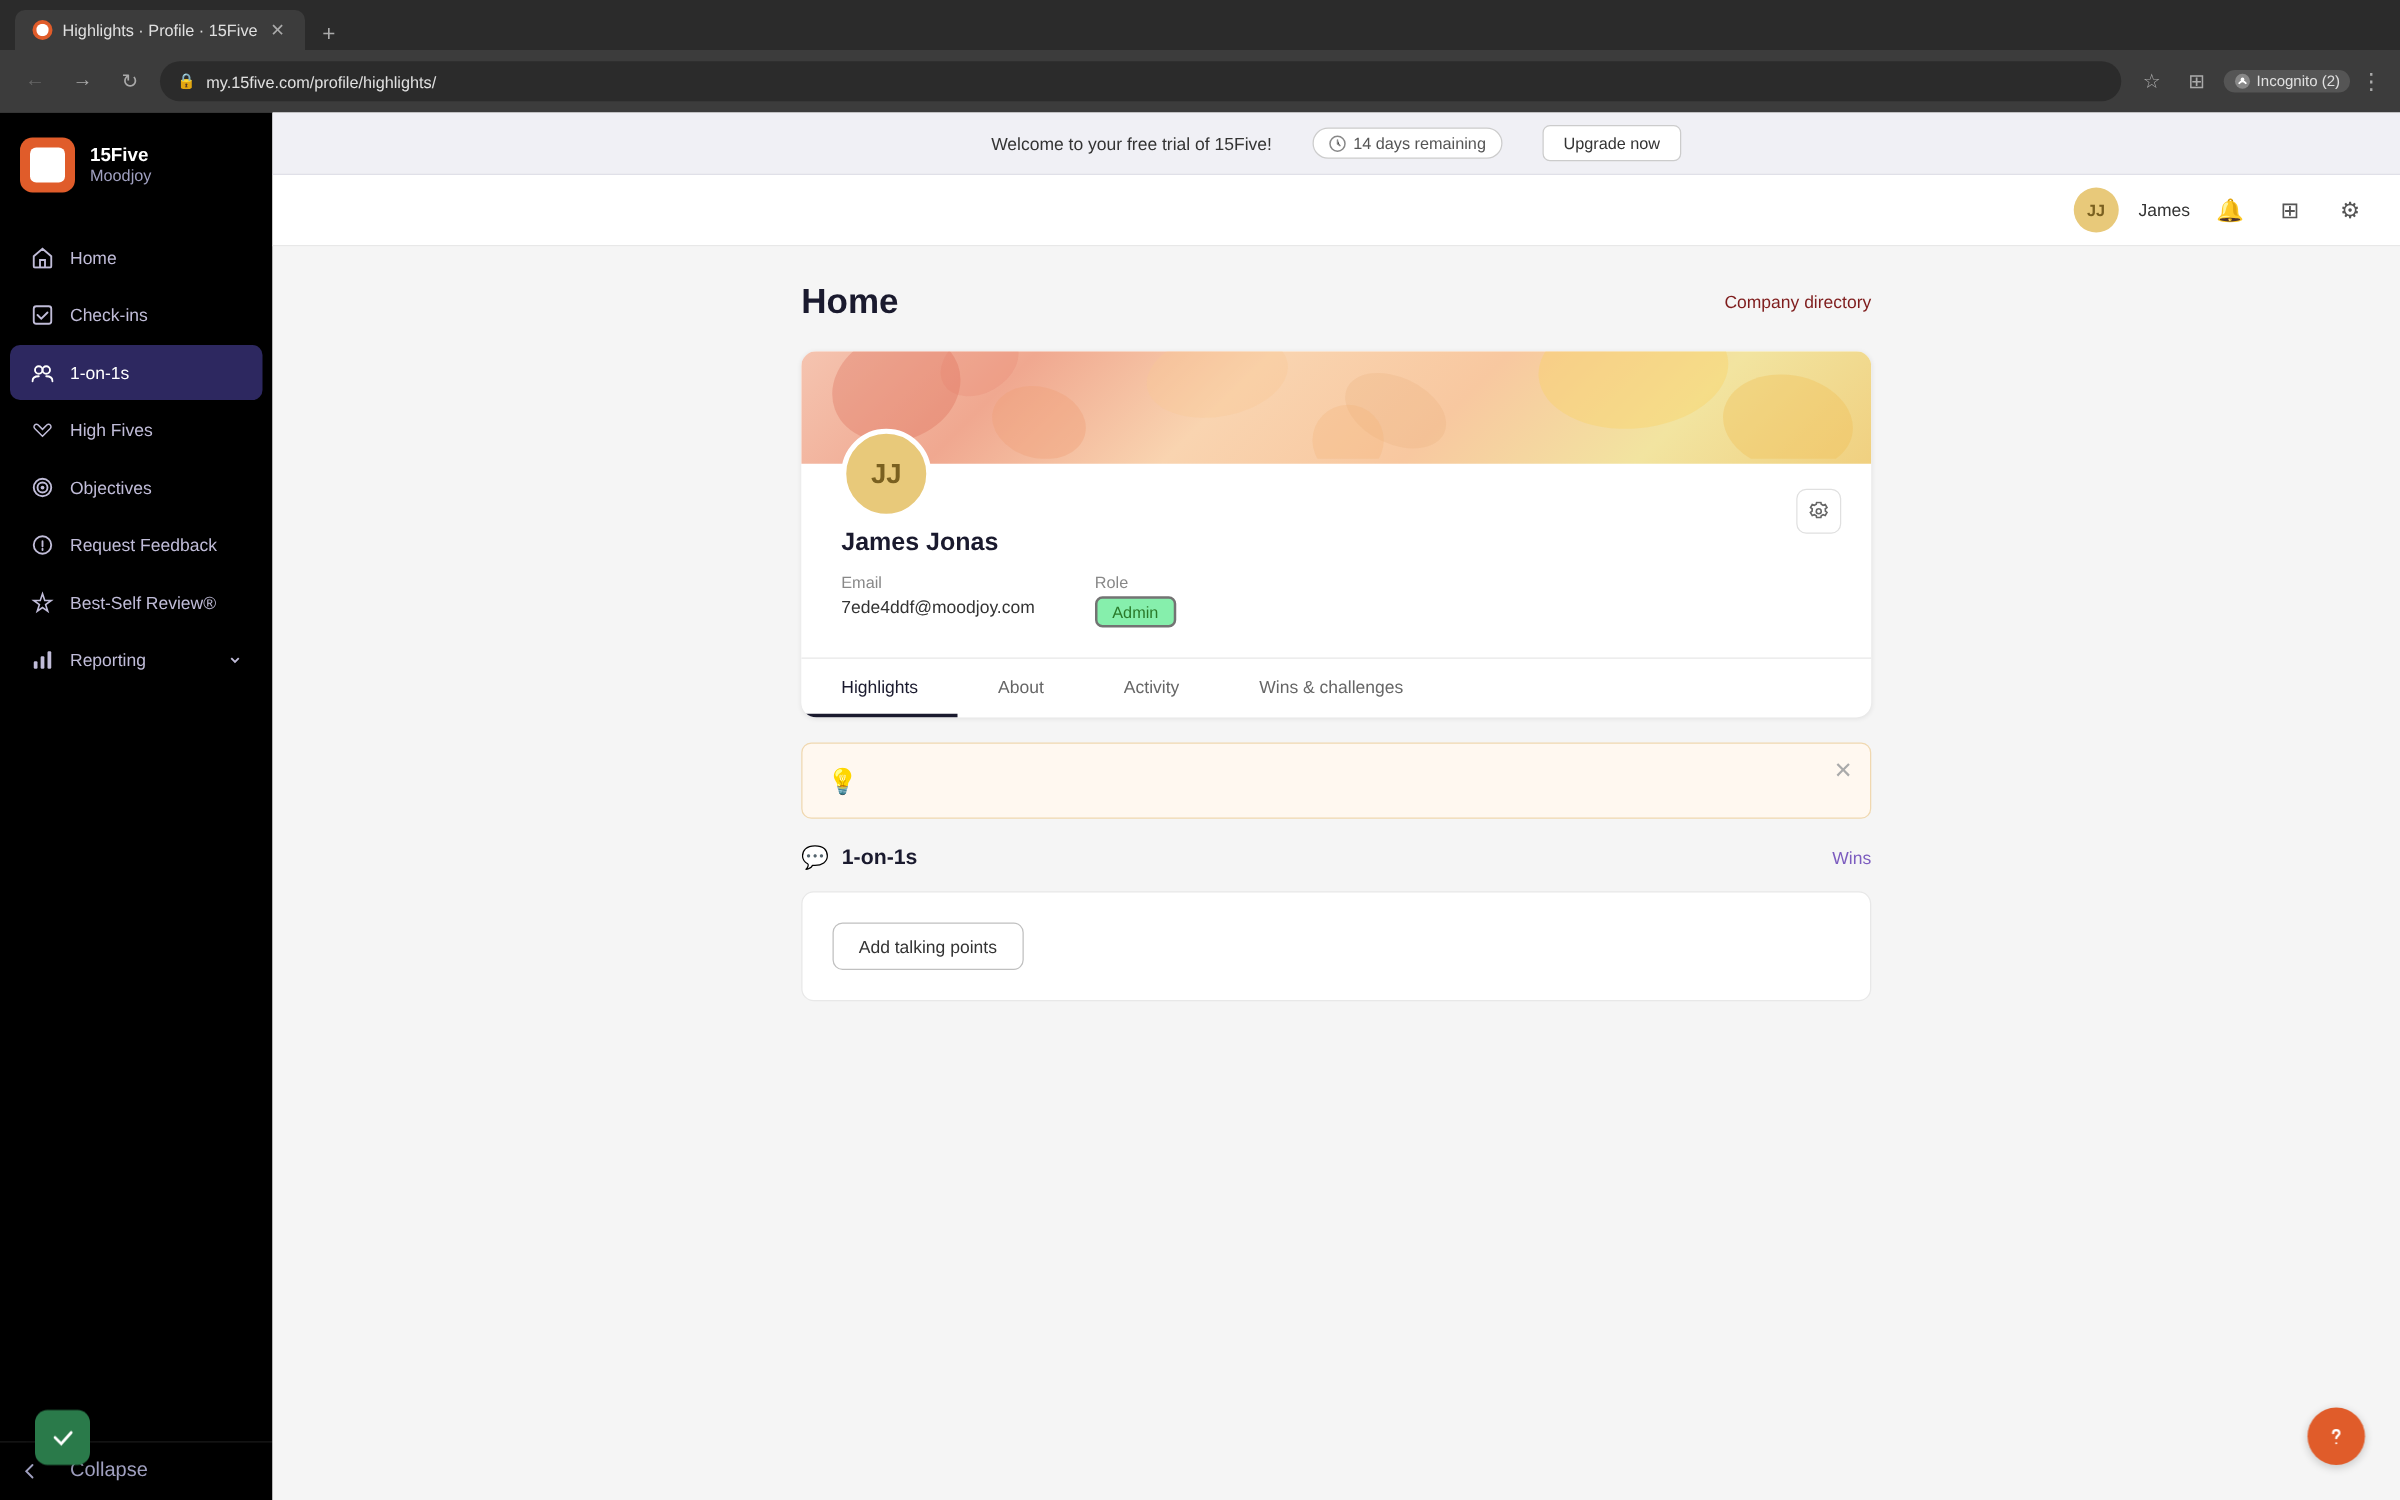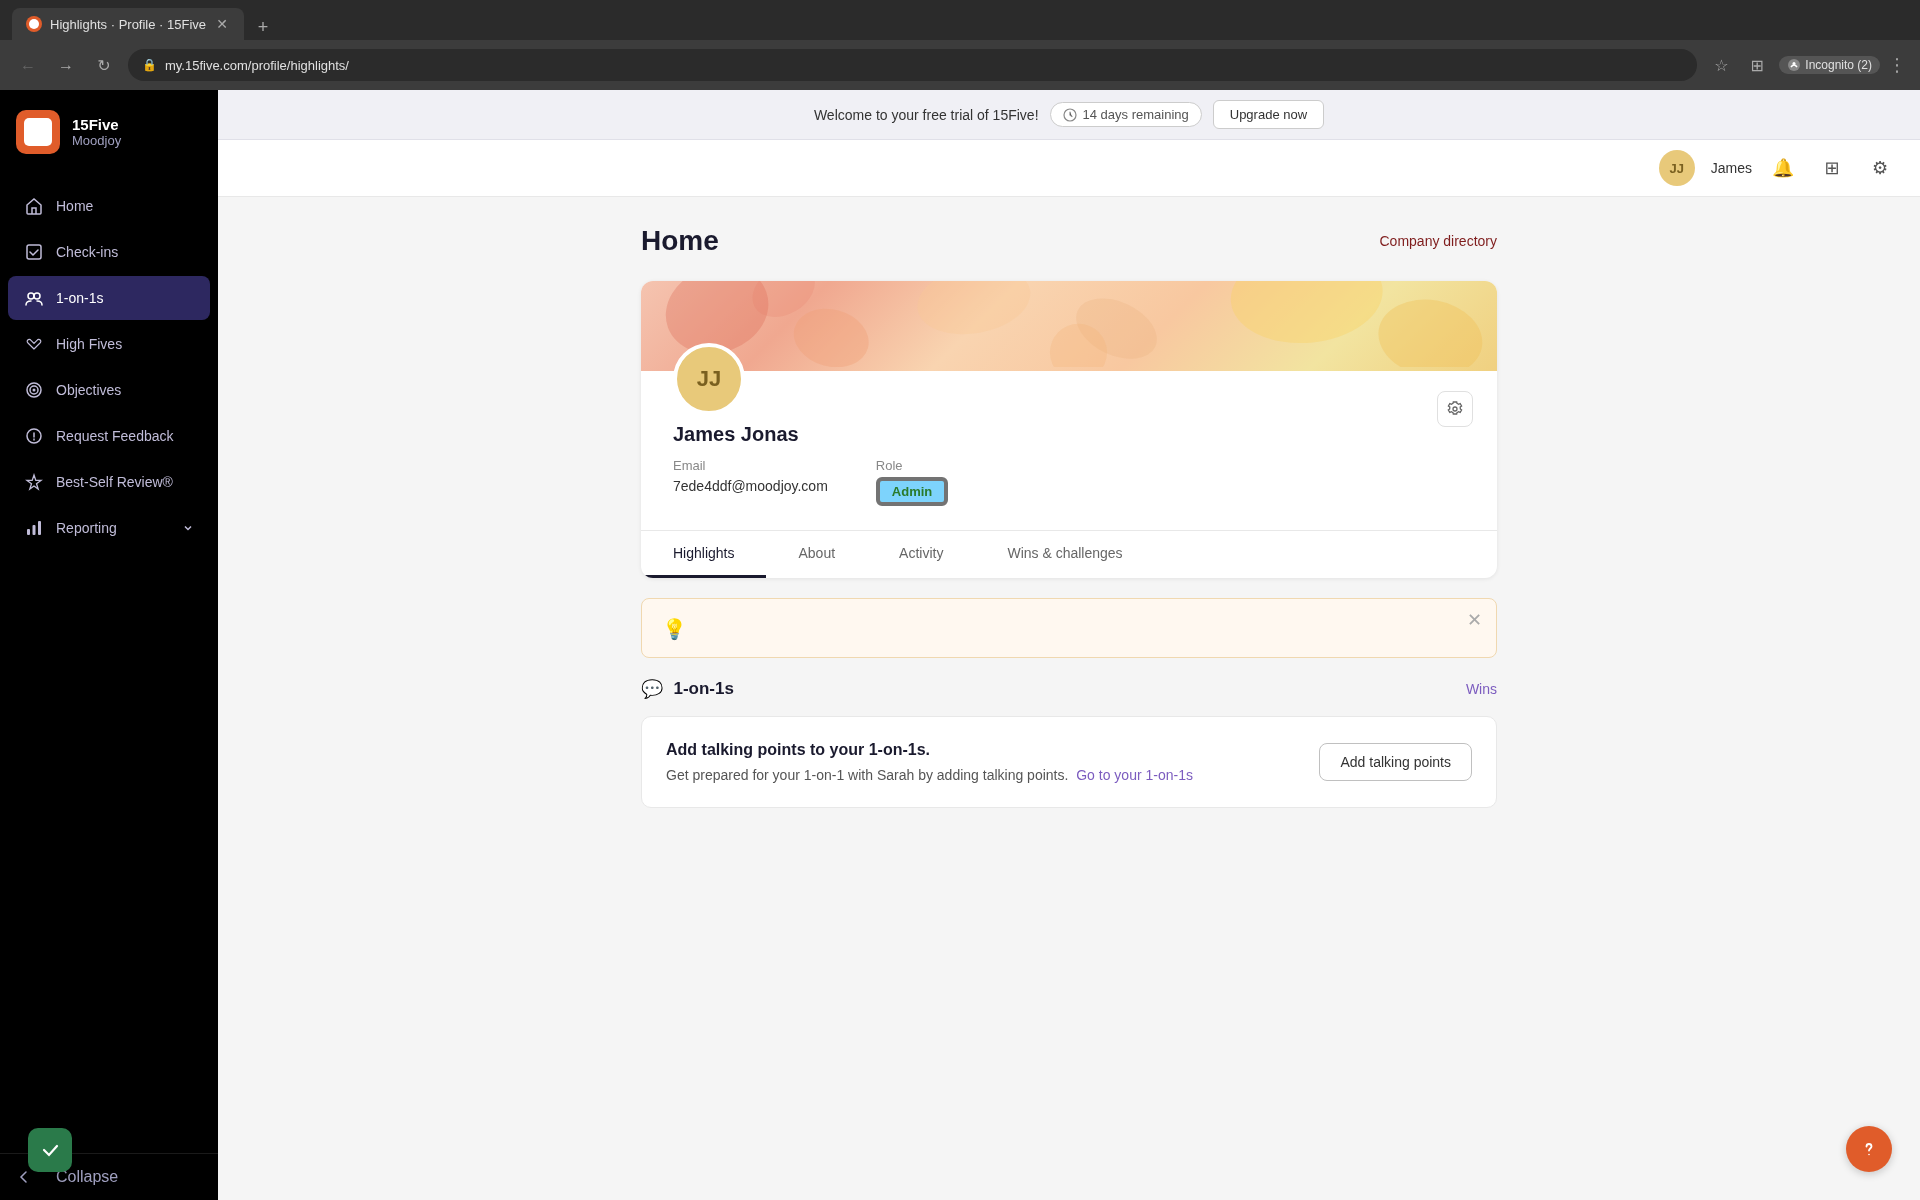--- a/index.html
+++ b/index.html
@@ -39,21 +39,21 @@
     .sidebar-item { display: flex; align-items: center; gap: 12px; padding: 12px 16px; cursor: pointer; border-radius: 8px; margin: 2px 8px; color: #c0bcd8; font-size: 14px; font-weight: 500; }
     .sidebar-item.active { background: #2d2860; color: white; }
     .sidebar-item-icon { width: 20px; height: 20px; display: flex; align-items: center; justify-content: center; flex-shrink: 0; }
     .sidebar-item-label { flex: 1; }
     .sidebar-collapse { display: flex; align-items: center; gap: 24px; padding: 14px 16px; cursor: pointer; color: #a0a0c0; font-size: 16px; border-top: 1px solid rgba(255,255,255,0.1); margin: 0 0; }
 
     
     .main-content { flex: 1; display: flex; flex-direction: column; overflow: hidden; background: #f5f5f5; }
 
     
-    .trial-banner { background: #f0f0f5; display: flex; align-items: center; justify-content: center; gap: 11px; padding: 10px; border-bottom: 1px solid #e0e0e8; }
+    .trial-banner { background: #f0f0f5; display: flex; align-items: center; justify-content: center; gap: 32px; padding: 10px; border-bottom: 1px solid #e0e0e8; }
     .trial-text { font-size: 14px; color: #333; }
     .trial-days { background: #fff; border: 1px solid #ccc; border-radius: 20px; padding: 4px 12px; font-size: 13px; color: #555; display: flex; align-items: center; gap: 6px; }
     .upgrade-btn { background: #fff; border: 1px solid #ccc; border-radius: 6px; padding: 6px 16px; font-size: 13px; color: #333; cursor: pointer; font-weight: 500; }
 
     
     .top-header { background: white; display: flex; align-items: center; justify-content: flex-end; padding: 10px 24px; border-bottom: 1px solid #e8e8e8; gap: 16px; }
     .user-avatar { width: 36px; height: 36px; background: #e8c97a; border-radius: 50%; display: flex; align-items: center; justify-content: center; font-size: 13px; font-weight: 700; color: #7a6020; }
     .user-name { font-size: 14px; color: #333; font-weight: 500; }
     .header-icon { color: #555; font-size: 18px; cursor: pointer; width: 32px; height: 32px; display: flex; align-items: center; justify-content: center; }
 
@@ -68,21 +68,21 @@
     .profile-card { background: white; border-radius: 12px; overflow: hidden; box-shadow: 0 1px 4px rgba(0,0,0,0.08); margin-bottom: 0; }
     .profile-banner { height: 90px; background: linear-gradient(135deg, #f5c4b0 0%, #f0a890 20%, #f9d4b0 40%, #f8c8a0 60%, #f2e4a0 80%, #f0d080 100%); position: relative; overflow: hidden; }
     .banner-decor { position: absolute; top: 0; left: 0; right: 0; bottom: 0; }
     .profile-info { padding: 0 32px 24px; position: relative; }
     .profile-avatar-wrap { position: relative; margin-top: -28px; margin-bottom: 8px; display: inline-block; }
     .profile-avatar { width: 72px; height: 72px; background: #e8c97a; border-radius: 50%; display: flex; align-items: center; justify-content: center; font-size: 22px; font-weight: 700; color: #7a6020; border: 4px solid white; }
     .profile-name { font-size: 20px; font-weight: 700; color: #1a1a2e; margin-bottom: 12px; }
     .profile-fields { display: flex; gap: 48px; align-items: flex-start; }
     .profile-field label { font-size: 13px; color: #888; font-weight: 400; margin-bottom: 4px; display: block; }
     .profile-field .field-value { font-size: 14px; color: #333; }
-    .role-badge { background: #7dd3fc; color: #2a7a2a; border: 4px solid #737373; border-radius: 6px; padding: 3px 12px; font-size: 13px; font-weight: 700; display: inline-block; }
+    .role-badge { background: #86efac; color: #2a7a2a; border: 2px solid #737373; border-radius: 6px; padding: 3px 12px; font-size: 13px; font-weight: 400; display: inline-block; }
     .profile-settings-btn { position: absolute; top: 20px; right: 24px; width: 36px; height: 36px; border: 1px solid #e0e0e0; border-radius: 8px; display: flex; align-items: center; justify-content: center; cursor: pointer; background: white; }
 
     
     .profile-tabs { display: flex; border-top: 1px solid #e8e8e8; }
     .profile-tab { padding: 14px 32px; font-size: 14px; font-weight: 500; color: #666; cursor: pointer; border-bottom: 3px solid transparent; }
     .profile-tab.active { color: #1a1a2e; border-bottom-color: #1a1a2e; }
 
     
     .protip-banner { background: #fff8f0; border: 1px solid #f0d8b0; border-radius: 8px; padding: 16px 20px; display: flex; align-items: flex-start; gap: 14px; margin: 20px 0; position: relative; }
     .protip-icon { font-size: 20px; color: #c07830; flex-shrink: 0; margin-top: 2px; }
@@ -349,27 +349,20 @@
         <div>
           <div class="section-header">
             <div class="section-title">
               <span class="section-icon">💬</span>
               <span>1-on-1s</span>
             </div>
             <span class="section-hide">Wins</span>
           </div>
 
           <div class="talking-points-card">
-            <div class="tp-content">
-              <h3>Add talking points to your 1-on-1s.</h3>
-              <p>
-                <span>Get prepared for your 1-on-1 with Sarah by adding talking points.</span>
-                <a href="#" style="color:#7c5cbf;font-weight:500;margin-left:4px;">Go to your 1-on-1s</a>
-              </p>
-            </div>
             <button class="add-tp-btn">Add talking points</button>
           </div>
         </div>
 
       </div>
     </div>
 
   </div>
 </div>
 

